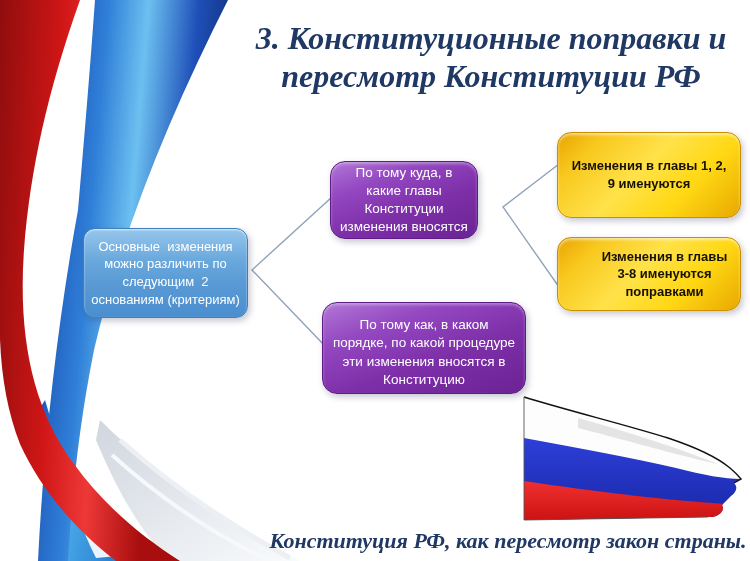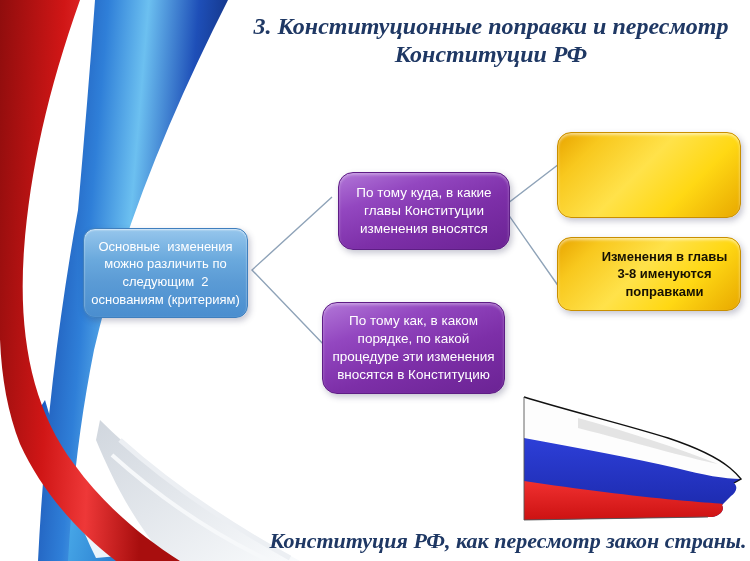--- a/index.html
+++ b/index.html
@@ -4,25 +4,25 @@
 <style>
   html,body{margin:0;padding:0;}
   body{
     width:750px;height:561px;position:relative;overflow:hidden;
     background:#ffffff;
     font-family:"Liberation Sans", sans-serif;
   }
   .abs{position:absolute;}
   
   .slide-title{
-    left:235px;top:12px;width:512px;
+    left:235px;top:20px;width:512px;
     text-align:center;
     font-family:"Liberation Serif", serif;
     font-style:italic;font-weight:bold;
-    font-size:24px;line-height:1.18;
+    font-size:32px;line-height:1.18;
     color:#1f3864;
   }
   .slide-footer{
     left:268px;top:528px;width:480px;
     text-align:center;
     font-family:"Liberation Serif", serif;
     font-style:italic;font-weight:bold;
     font-size:22px;
     color:#1f3864;
   }
@@ -46,22 +46,22 @@
   }
   .box-purple{
     border-radius:15px;
     background:linear-gradient(160deg,#b277d8 0%,#9347c0 28%,#7d2fa8 60%,#6b2394 100%);
     border:1px solid #5e1d85;
     box-shadow:inset 0 2px 3px rgba(255,255,255,.35), 2px 3px 6px rgba(50,50,90,.28);
     color:#ffffff;
     font-size:13.5px;line-height:1.35;
     padding:4px 8px;
   }
-  .box-purple-1{left:330px;top:172px;width:172px;height:78px;margin-left:8px;}
-  .box-purple-2{left:322px;top:302px;width:183px;height:92px;}
+  .box-purple-1{left:330px;top:161px;width:148px;height:78px;}
+  .box-purple-2{left:322px;top:302px;width:204px;height:92px;align-items:flex-end;}
   .box-yellow{
     border-radius:14px;
     background:linear-gradient(135deg,#e8a400 0%,#f8c81e 18%,#ffe24a 45%,#ffd814 70%,#e8a800 100%);
     border:1px solid #c98f00;
     box-shadow:inset 0 2px 3px rgba(255,255,255,.55), 2px 3px 6px rgba(50,50,90,.28);
     color:#171102;
     font-weight:bold;
     font-size:13px;line-height:1.35;
     padding:4px 9px;
     flex-direction:column;
@@ -161,20 +161,21 @@
 
 <div class="abs box box-purple box-purple-1">
   <span>По тому куда, в какие главы Конституции изменения вносятся</span>
 </div>
 
 <div class="abs box box-purple box-purple-2">
   <span>По тому как, в каком порядке, по какой процедуре эти изменения вносятся в Конституцию</span>
 </div>
 
 <div class="abs box box-yellow box-yellow-1">
+  <span>Изменения в главы 1, 2, 9 именуются</span>
 </div>
 
 <div class="abs box box-yellow box-yellow-2">
   <span>Изменения в главы 3-8 именуются поправками</span>
   <span class="em-italic"></span>
 </div>
 
 <div class="abs slide-footer">Конституция РФ, как пересмотр закон страны.</div>
 
 </body></html>

